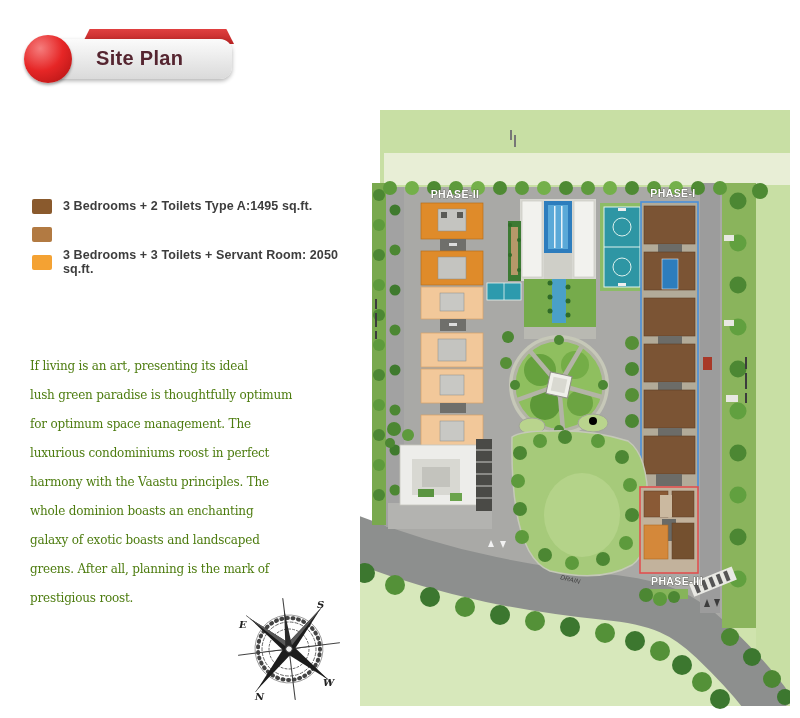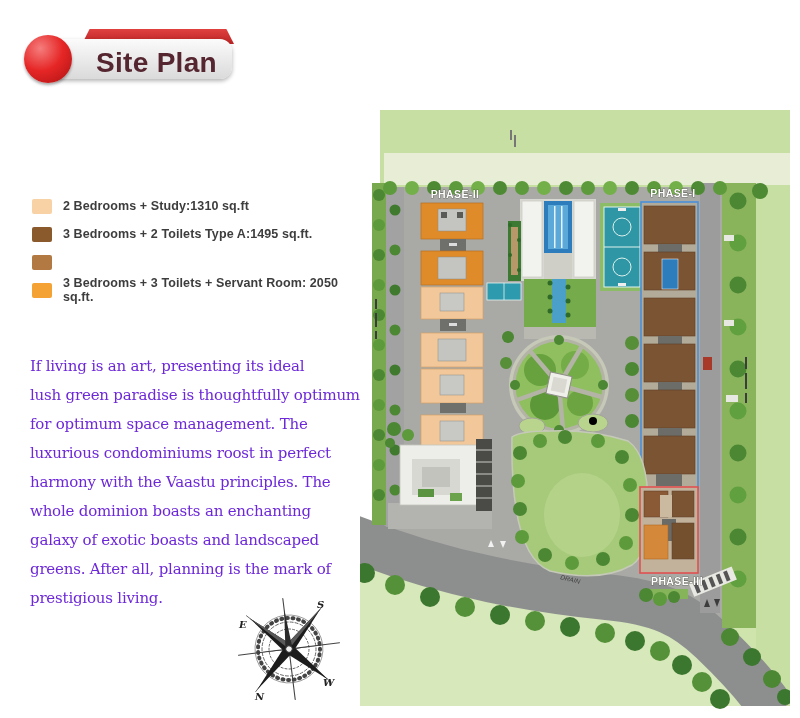--- a/index.html
+++ b/index.html
@@ -11,30 +11,30 @@
     background:linear-gradient(#e04040,#bb2424);
     clip-path:polygon(5% 0,95% 0,100% 100%,0 100%);}
   .ribbon-fold{position:absolute;left:58px;top:14px;width:14px;height:8px;
     background:#8e1616;clip-path:polygon(0 0,100% 0,100% 100%);}
   .ribbon-body{position:absolute;left:28px;top:13px;width:180px;height:40px;
     background:linear-gradient(#fbfbfb,#dadada);
     border-radius:5px 12px 12px 5px;box-shadow:0 2px 4px rgba(0,0,0,.3);}
   .ribbon-circle{position:absolute;left:0px;top:9px;width:48px;height:48px;border-radius:50%;
     background:radial-gradient(circle at 34% 28%,#f57d7d 0%,#e62626 48%,#ac1212 100%);
     box-shadow:0 2px 3px rgba(0,0,0,.35);}
-  .ribbon-title{position:absolute;left:72px;top:21px;font-size:28px;font-weight:bold;
+  .ribbon-title{position:absolute;left:72px;top:21px;font-size:20px;font-weight:bold;
     color:#552530;letter-spacing:.3px;}
   
   .legend{position:absolute;left:32px;top:198px;list-style:none;margin:0;padding:0;width:330px;}
   .legend li{display:flex;align-items:center;height:16px;margin-bottom:12px;}
   .swatch{width:20px;height:15px;border-radius:2px;margin-right:11px;flex:0 0 auto;}
   .legend-label{font-size:12.5px;font-weight:bold;color:#3d3d3d;letter-spacing:.1px;}
   
   .descr{position:absolute;left:30px;top:352px;width:230px;
-    font-family:"DejaVu Serif",serif;font-size:15px;color:#6d28d9;}
+    font-family:"DejaVu Serif",serif;font-size:12px;color:#4d7c0f;}
   .descr div{height:29px;line-height:29px;white-space:nowrap;letter-spacing:-0.2px;}
   
   .compass{position:absolute;left:231px;top:591px;width:118px;height:122px;}
   .compass svg{position:absolute;left:0;top:0;}
   .cdir{position:absolute;font-family:"DejaVu Serif",serif;font-style:italic;font-weight:bold;
     font-size:10px;color:#222;}
   .c-s{left:86px;top:8px;} .c-e{left:8px;top:28px;} .c-w{left:92px;top:86px;} .c-n{left:24px;top:100px;}
   
   .siteplan{position:absolute;left:360px;top:85px;width:430px;height:625px;}
   .plan-label{font-family:"Liberation Sans",sans-serif;font-weight:bold;fill:#ffffff;
@@ -47,24 +47,20 @@
 <div class="ribbon">
   <div class="ribbon-strip"></div>
   <div class="ribbon-fold"></div>
   <div class="ribbon-body"></div>
   <div class="ribbon-circle"></div>
   <div class="ribbon-title">Site Plan</div>
 </div>
 
 <ul class="legend">
   <li>
-    <span class="swatch" style="background-color: rgb(248, 210, 164);"></span>
-    <span class="legend-label">2 Bedrooms + Study:1310 sq.ft</span>
-  </li>
-  <li>
     <span class="swatch" style="background-color: rgb(138, 90, 45);"></span>
     <span class="legend-label">3 Bedrooms + 2 Toilets Type A:1495 sq.ft.</span>
   </li>
   <li>
     <span class="swatch" style="background-color: rgb(178, 122, 66);"></span>
   </li>
   <li>
     <span class="swatch" style="background-color: rgb(244, 162, 51);"></span>
     <span class="legend-label">3 Bedrooms + 3 Toilets + Servant Room: 2050 sq.ft.</span>
   </li>
@@ -72,21 +68,21 @@
 
 <div class="descr">
   <div>If living is an art, presenting its ideal</div>
   <div>lush green paradise is thoughtfully optimum</div>
   <div>for optimum space management. The</div>
   <div>luxurious condominiums roost in perfect</div>
   <div>harmony with the Vaastu principles. The</div>
   <div>whole dominion boasts an enchanting</div>
   <div>galaxy of exotic boasts and landscaped</div>
   <div>greens. After all, planning is the mark of</div>
-  <div>prestigious living.</div>
+  <div>prestigious roost.</div>
 </div>
 
 <div class="compass">
   <svg width="118" height="122" viewBox="0 0 118 122">
     <g transform="rotate(38 58 58)" stroke-linecap="round">
       <circle cx="58" cy="58" r="34" fill="none" stroke="#8a8a8a" stroke-width=".8"></circle>
       <circle cx="58" cy="58" r="31" fill="none" stroke="#444" stroke-width="4" stroke-dasharray="1 4.6"></circle>
       <circle cx="58" cy="58" r="27" fill="none" stroke="#666" stroke-width=".9" stroke-dasharray="3 2"></circle>
       <circle cx="58" cy="58" r="20" fill="none" stroke="#666" stroke-width=".9" stroke-dasharray="2 2"></circle>
       <line x1="58" y1="4" x2="58" y2="112" stroke="#555" stroke-width=".8"></line>

